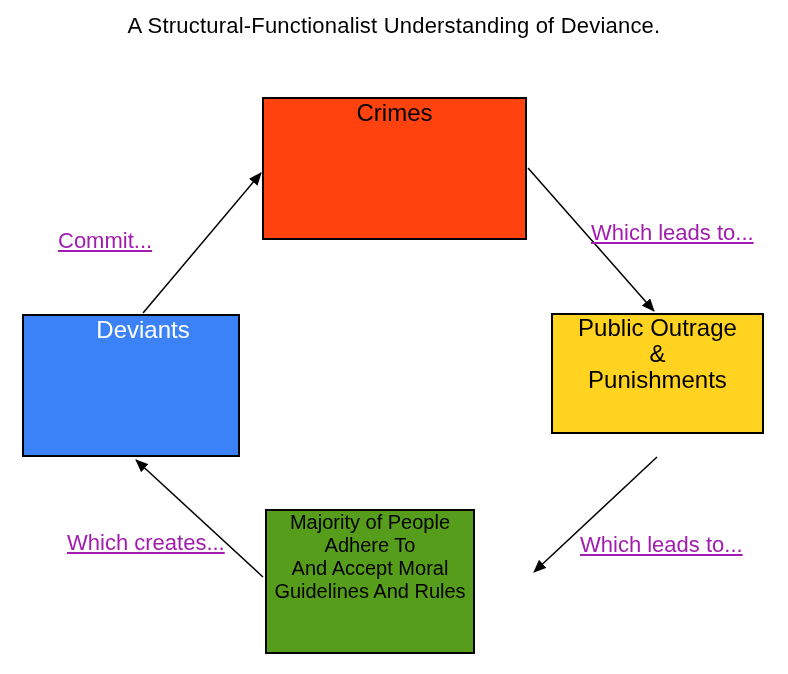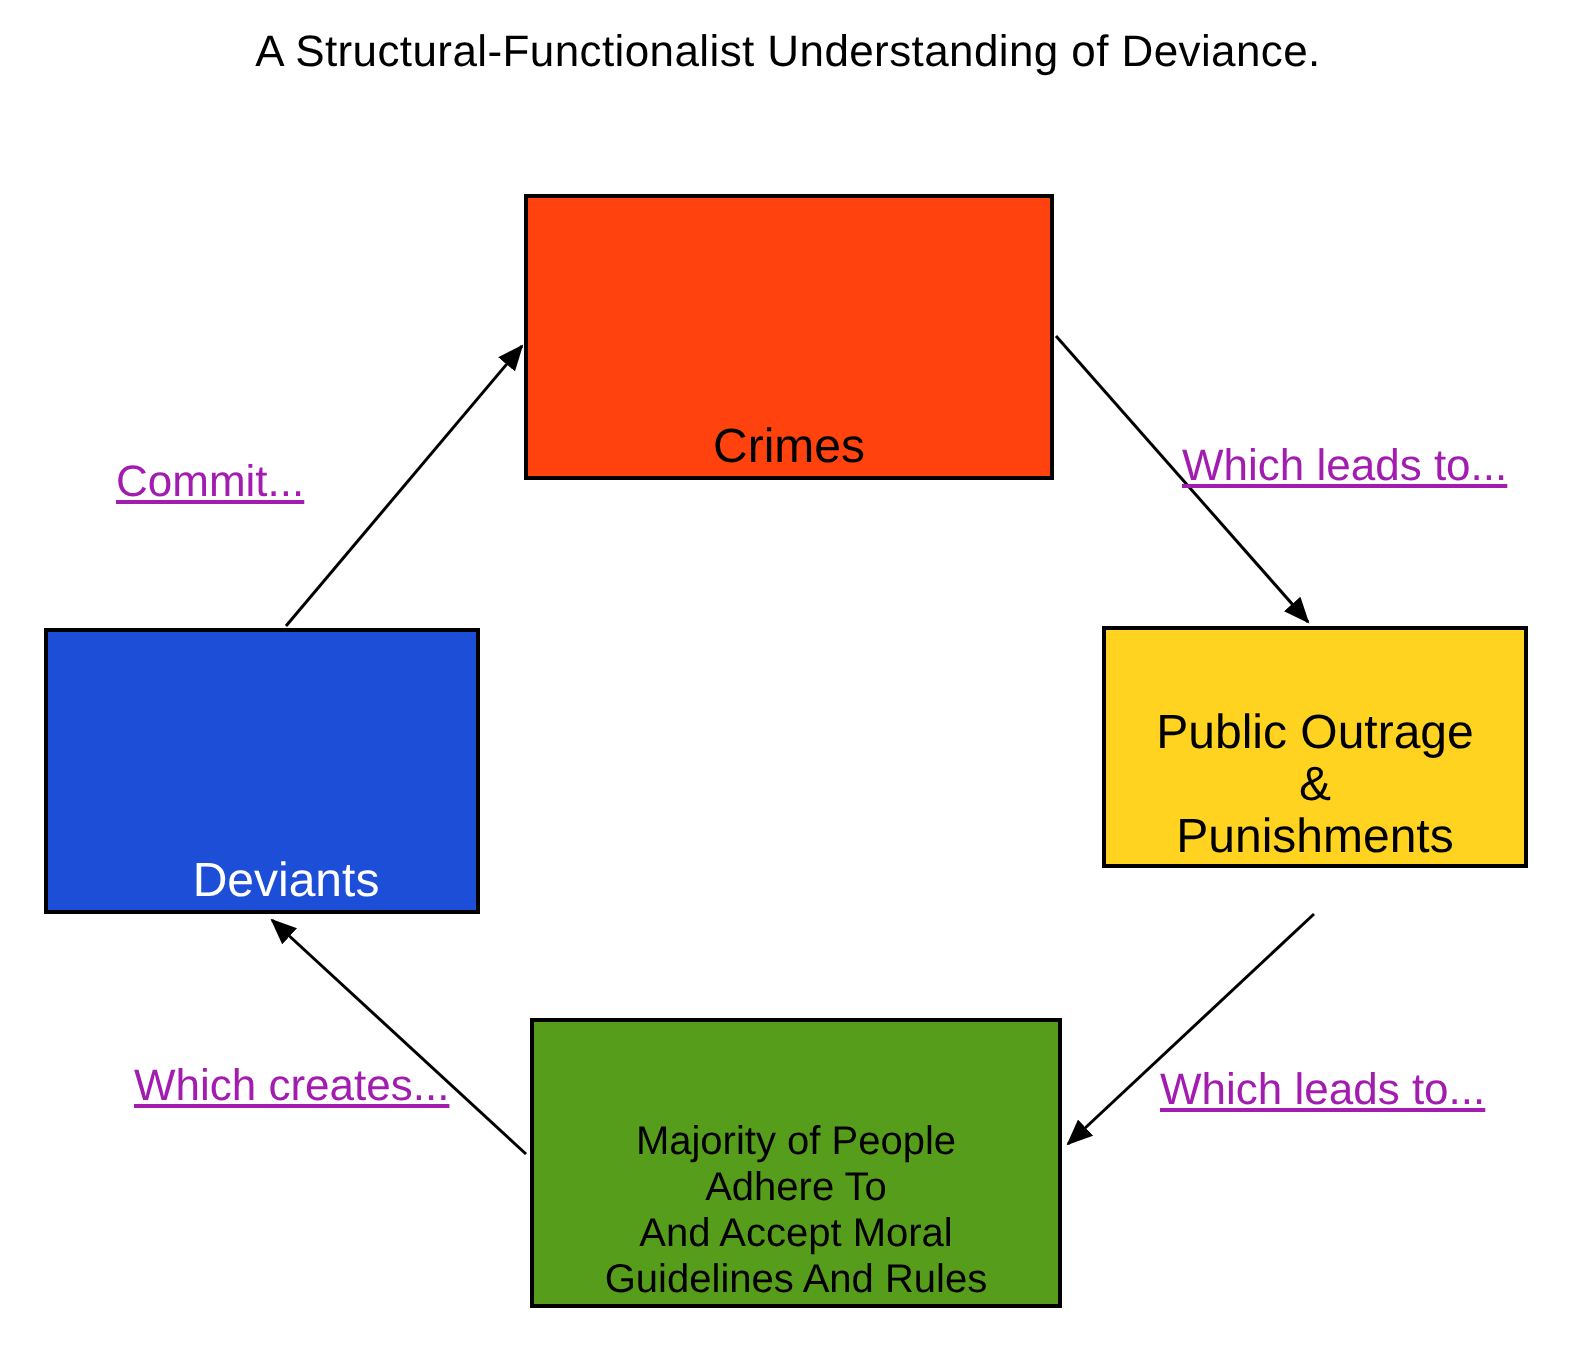--- a/index.html
+++ b/index.html
@@ -27,29 +27,29 @@
     top: 0;
     width: 788px;
     height: 674px;
     pointer-events: none;
   }
   .node {
     position: absolute;
     box-sizing: border-box;
     border: 2px solid #000000;
     display: flex;
-    align-items: flex-end;
+    align-items: flex-start;
     justify-content: center;
     text-align: center;
     color: #000000;
   }
   .node .node-label { white-space: pre-line; }
   .node-crimes   { left: 262px; top: 97px;  width: 265px; height: 143px; font-size: 24px; }
   .node-outrage  { left: 551px; top: 313px; width: 213px; height: 121px; font-size: 24px; line-height: 26px; }
-  .node-majority { left: 265px; top: 509px; width: 266px; height: 145px; font-size: 20px; line-height: 23px; }
+  .node-majority { left: 265px; top: 509px; width: 210px; height: 145px; font-size: 20px; line-height: 23px; }
   .node-deviants { left: 22px;  top: 314px; width: 218px; height: 143px; font-size: 24px; }
   .edge-label {
     position: absolute;
     font-size: 22px;
     color: #a21caf;
     white-space: nowrap;
     text-decoration: underline;
   }
   .label-commit  { left: 58px;  top: 228px; }
   .label-leads1  { left: 591px; top: 220px; }
@@ -85,21 +85,21 @@
 Punishments</span>
   </div>
 
   <div class="node node-majority" style="background: rgb(87, 157, 28); color: rgb(0, 0, 0);">
     <span class="node-label">Majority of People
 Adhere To
 And Accept Moral
 Guidelines And Rules</span>
   </div>
 
-  <div class="node node-deviants" style="background: #1d4ed8; color: rgb(255, 255, 255); padding-left: 24px;">
+  <div class="node node-deviants" style="background: #3b82f6; color: rgb(255, 255, 255); padding-left: 24px;">
     <span class="node-label">Deviants</span>
   </div>
 
   <div class="edge-label label-commit">Commit...</div>
 
   <div class="edge-label label-leads1">Which leads to...</div>
 
   <div class="edge-label label-leads2">Which leads to...</div>
 
   <div class="edge-label label-creates">Which creates...</div>

